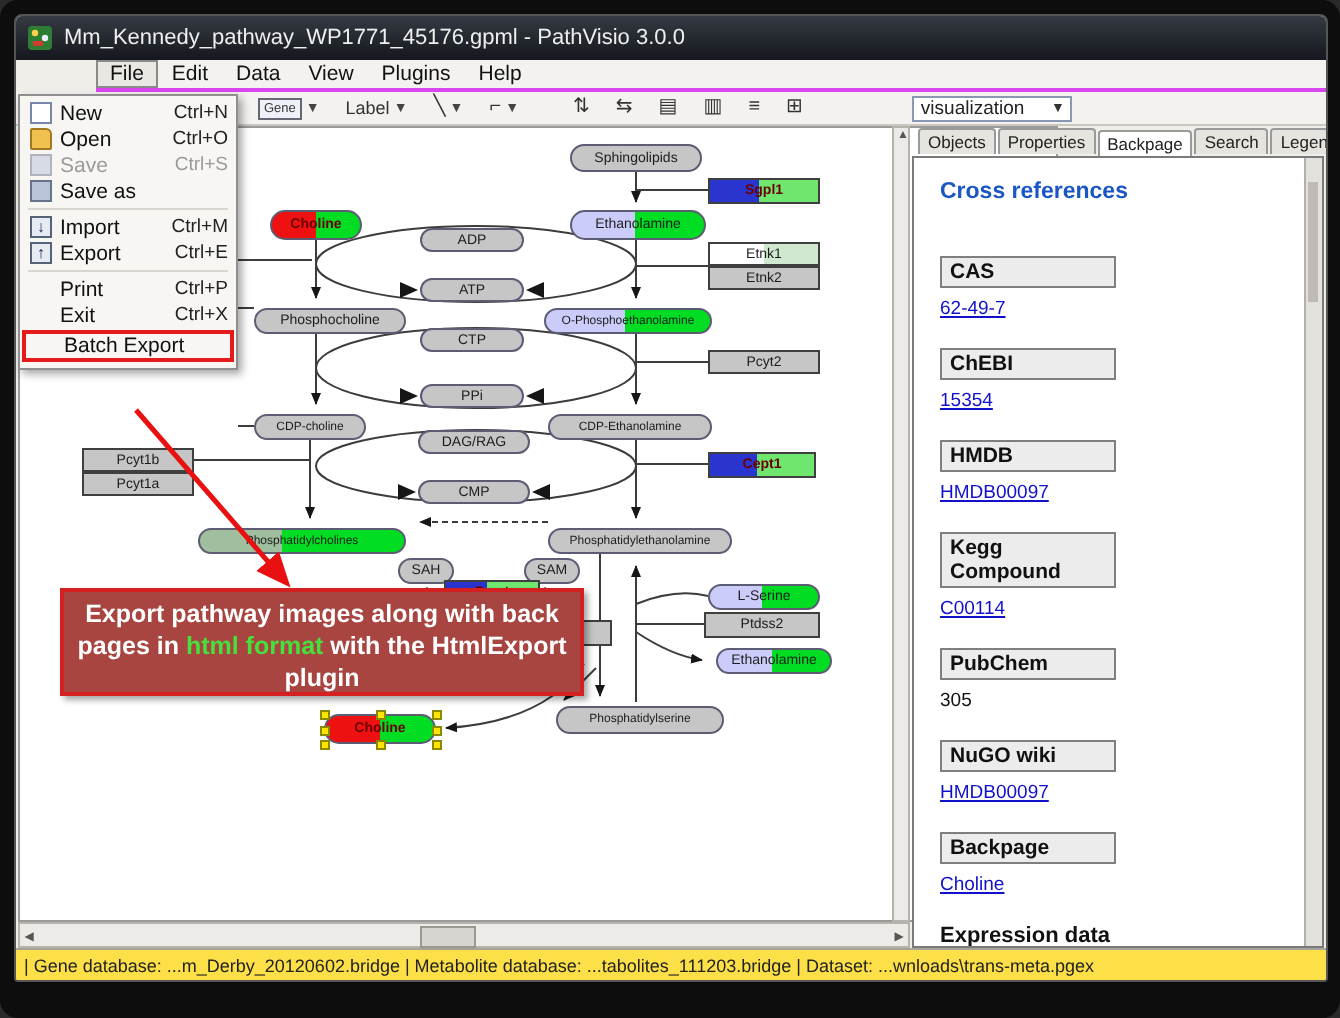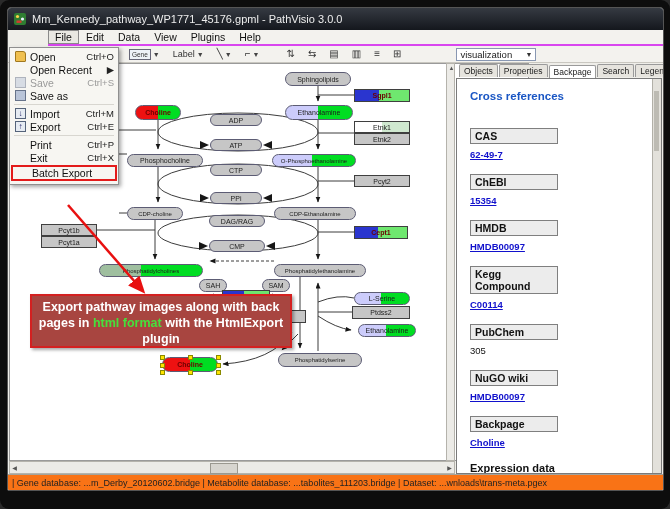--- a/index.html
+++ b/index.html
@@ -51,21 +51,21 @@
   #rightpanel{position:absolute;left:448px;top:55px;width:206px;height:411px;box-sizing:border-box;}
   #tabsrow{display:flex;height:15px;align-items:center;padding-left:3px;}
   .tab{font-size:8.5px;color:#222;border:1px solid #9a9a9a;border-bottom:none;background:#e6e4de;padding:1px 4px 1px 4px;margin-right:1px;border-radius:2px 2px 0 0;white-space:nowrap;}
   .tab.active{background:#fff;position:relative;top:1px;padding-bottom:2px;}
   #bpwrap{position:absolute;left:0;top:15px;width:206px;height:396px;background:#fff;border:1px solid #7a7a7a;box-sizing:border-box;overflow:hidden;}
   #bpcontent{position:absolute;left:0;top:0;right:8px;bottom:0;padding:11px 0 15px 13px;}
   #bpheading{color:#1a56c4;font-weight:bold;font-size:11.5px;margin-bottom:26px;}
   .bp-section{margin-bottom:14px;}
   .bp-header{width:88px;background:#ececec;border:1px solid #7f7f7f;font-weight:bold;font-size:10.5px;color:#111;padding:1px 4px;box-sizing:border-box;}
   .bp-value{margin-top:5px;font-size:9.5px;}
-  .bp-value a{color:#1111cc;font-weight:bold;text-decoration:underline;text-align:center;}
+  .bp-value a{color:#1111cc;font-weight:normal;text-decoration:underline;text-align:center;}
   .bp-plain{color:#111;}
   #bpfooter{font-weight:bold;font-size:11px;color:#111;margin-top:4px;}
   #panelScroll{position:absolute;right:0;top:0;width:8px;height:100%;background:#e3e1db;border-left:1px solid #b2b0a8;}
   #panelScroll .thumb{position:absolute;left:1px;top:12px;width:5px;height:60px;background:#bdbbb3;}
   
   #filemenu{position:absolute;left:1px;top:39px;width:110px;background:#f7f6f2;border:1px solid #8f8f8f;box-shadow:2px 2px 4px rgba(0,0,0,.35);z-index:60;padding:2px 1px;box-sizing:border-box;font-size:10.5px;color:#111;}
   .fm-row{display:flex;align-items:center;height:13px;padding:0 3px;}
   .fm-row .lbl{flex:1;white-space:nowrap;}
   .fm-row .acc{color:#222;font-size:9.5px;margin-left:4px;white-space:nowrap;}
   .fm-row.disabled .lbl,.fm-row.disabled .acc{color:#9a9a9a;}
@@ -75,21 +75,21 @@
   .mi{width:11px;height:11px;margin:0 4px 0 1px;flex:none;position:relative;box-sizing:border-box;}
   .mi-new-document-icon{background:#fff;border:1px solid #7788aa;}
   .mi-open-folder-icon{background:#f0c050;border:1px solid #a07820;border-radius:1px 3px 1px 1px;}
   .mi-save-icon,.mi-save-as-icon{background:#b9c4d8;border:1px solid #67738a;}
   .mi-save-icon{opacity:.5;}
   .mi-import-icon,.mi-export-icon{background:#e6ebf2;border:1px solid #55637a;font-size:8px;line-height:9px;text-align:center;color:#226;}
   .mi-import-icon::after{content:"↓";}
   .mi-export-icon::after{content:"↑";}
   .mi-none{visibility:hidden;}
   
-  #statusbar{position:absolute;left:0;top:466px;width:100%;height:16px;background:#f97316;border-top:1px solid #a5a39b;font-size:9px;color:#222;display:flex;align-items:center;padding-left:4px;box-sizing:border-box;white-space:nowrap;overflow:hidden;}
+  #statusbar{position:absolute;left:0;top:466px;width:100%;height:16px;background:#fde047;border-top:1px solid #a5a39b;font-size:9px;color:#222;display:flex;align-items:center;padding-left:4px;box-sizing:border-box;white-space:nowrap;overflow:hidden;}
 </style>
 </head>
 <body>
 
 <div id="stage">
   <div id="window">
 
     <div id="titlebar">
       <svg class="appicon" viewBox="0 0 12 12">
         <rect x="0" y="0" width="12" height="12" rx="2" fill="#2f7d32"></rect>
@@ -373,28 +373,28 @@
           <div id="bpfooter">Expression data</div>
         </div>
         <div id="panelScroll">
             <div class="thumb"></div>
           </div>
       </div>
     </div>
 
     <div id="filemenu">
         <div class="fm-row">
+          <span class="mi mi-new-document-icon"></span>
+          <span class="lbl">New</span>
+          <span class="acc">Ctrl+N</span>
+        </div>
+        <div class="fm-row">
           <span class="mi mi-open-folder-icon"></span>
           <span class="lbl">Open</span>
           <span class="acc">Ctrl+O</span>
-        </div>
-        <div class="fm-row">
-          <span class="mi mi-none"></span>
-          <span class="lbl">Open Recent</span>
-          <span class="acc">▶</span>
         </div>
         <div class="fm-row disabled">
           <span class="mi mi-save-icon"></span>
           <span class="lbl">Save</span>
           <span class="acc">Ctrl+S</span>
         </div>
         <div class="fm-row">
           <span class="mi mi-save-as-icon"></span>
           <span class="lbl">Save as</span>
           <span class="acc"></span>

